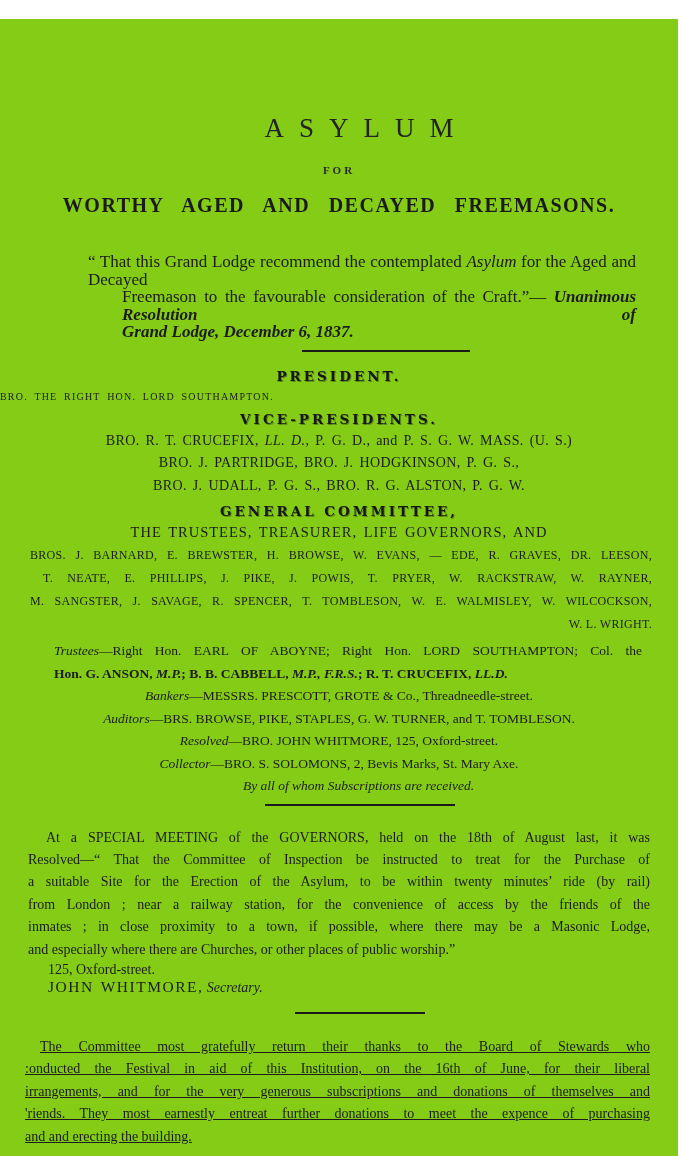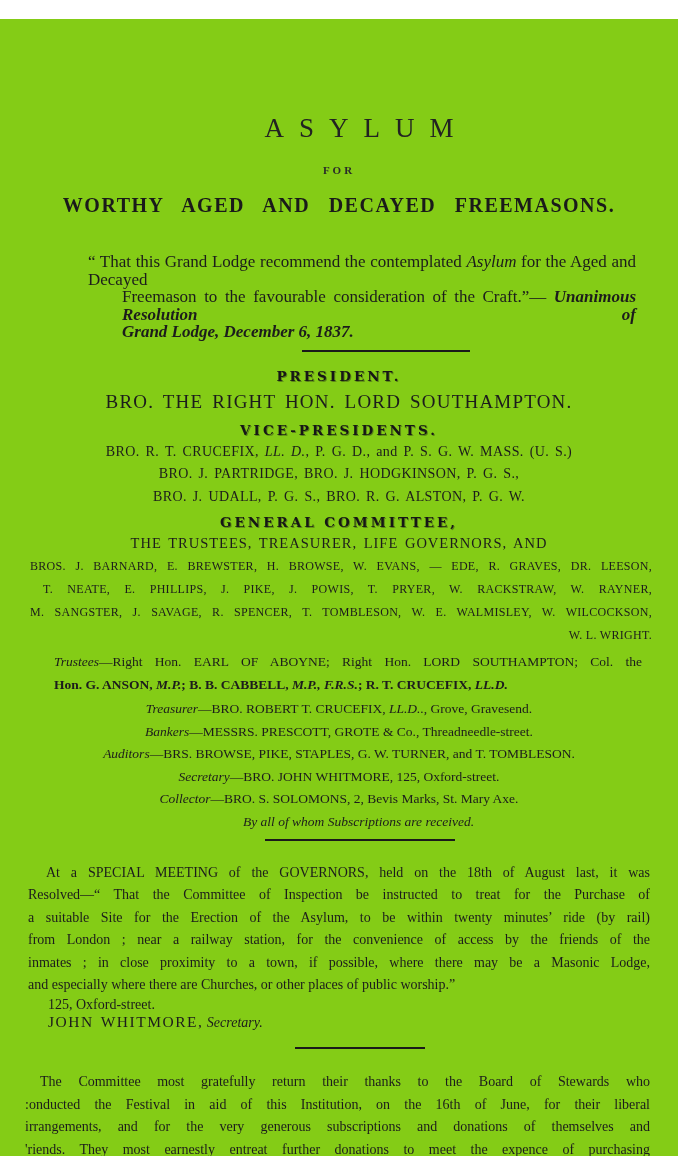--- a/index.html
+++ b/index.html
@@ -32,21 +32,21 @@
   .rule3{width:130px;margin:16px 0 0 295px;}
 
   
   .ornate{
     margin-top:16px;text-align:center;
     font-family:"DejaVu Serif",serif;
     font-size:13.5px;font-weight:bold;letter-spacing:3px;
     color:#161616;
     text-shadow:1px .6px 0 rgba(25,25,25,.4);
   }
-  .pres-name{margin-top:7px;text-align:center;font-size:19px;letter-spacing:1.2px;word-spacing:3px;}
+  .pres-name{margin-top:7px;text-align:left;font-size:10px;letter-spacing:1.2px;word-spacing:3px;}
 
   .vp-line{text-align:center;font-size:14px;line-height:22.5px;letter-spacing:.4px;word-spacing:2px;}
   .vp-first{margin-top:3px;}
 
   .gc-sub{margin-top:5px;text-align:center;font-size:14.5px;letter-spacing:1px;word-spacing:2px;}
   .gc-members{margin:3px 26px 0 30px;font-size:12px;line-height:23px;letter-spacing:.3px;}
   .gc-members .jl{text-align:justify;text-align-last:justify;}
   .gc-members .ind{padding-left:13px;}
   .gc-members .last{padding-left:13px;text-align:right;}
 
@@ -61,21 +61,21 @@
   .meeting{margin:21px 28px 0 28px;font-size:14px;line-height:22.4px;}
   .meeting .ml{text-align:justify;text-align-last:justify;}
   .meeting .ml-first{text-indent:18px;}
   .meeting .ml-last{text-align:left;text-align-last:left;}
   .sig-row{display:flex;justify-content:space-between;align-items:baseline;margin:1px 52px 0 48px;font-size:14px;flex-direction:column;}
   .sig-right{white-space:nowrap;}
   .sig-name{font-size:15.5px;letter-spacing:1.5px;word-spacing:2px;}
   .sig-title{font-style:italic;font-size:14px;}
 
   .thanks{margin:22px 28px 0 25px;font-size:14px;line-height:22.4px;}
-  .thanks .tl{text-align:justify;text-align-last:justify;}
+  .thanks .tl{text-align:justify;text-align-last:justify;text-decoration:underline;}
   .thanks .tl-first{text-indent:15px;}
   .thanks .tl-last{text-align:right;text-align-last:left;}
 </style>
 </head>
 <body>
 
 <div class="page">
 
   <div class="m-title">ASYLUM</div>
   <div class="m-for">FOR</div>
@@ -104,24 +104,23 @@
     <div class="jl ind">T. NEATE, E. PHILLIPS, J. PIKE, J. POWIS, T. PRYER, W. RACKSTRAW, W. RAYNER,</div>
     <div class="jl">M. SANGSTER, J. SAVAGE, R. SPENCER, T. TOMBLESON, W. E. WALMISLEY, W. WILCOCKSON,</div>
     <div class="last">W. L. WRIGHT.</div>
   </div>
 
   <div class="trustees">
     <div class="tr1"><span class="it">Trustees</span><span>—Right Hon. EARL OF ABOYNE; Right Hon. LORD SOUTHAMPTON; Col. the</span></div>
     <div class="tr2"><span>Hon. G. ANSON, </span><span class="it">M.P.</span><span>; B. B. CABBELL, </span><span class="it">M.P., F.R.S.</span><span>; R. T. CRUCEFIX, </span><span class="it">LL.D.</span></div>
   </div>
 
-  <div class="off off-first"><span class="it">Treasurer</span><span>—BRO. ROBERT T. CRUCEFIX, </span><span class="it">LL.D..</span><span>, Grove, Gravesend.</span></div>
   <div class="off"><span class="it">Bankers</span><span>—MESSRS. PRESCOTT, GROTE &amp; Co., Threadneedle-street.</span></div>
   <div class="off"><span class="it">Auditors</span><span>—BRS. BROWSE, PIKE, STAPLES, G. W. TURNER, and T. TOMBLESON.</span></div>
-  <div class="off"><span class="it">Secretary</span><span>—BRO. JOHN WHITMORE, 125, Oxford-street.</span></div>
+  <div class="off"><span class="it">Resolved</span><span>—BRO. JOHN WHITMORE, 125, Oxford-street.</span></div>
   <div class="off"><span class="it">Collector</span><span>—BRO. S. SOLOMONS, 2, Bevis Marks, St. Mary Axe.</span></div>
   <div class="off-note">By all of whom Subscriptions are received.</div>
 
   <div class="rule rule2"></div>
 
   <div class="meeting">
     <div class="ml ml-first">At a SPECIAL MEETING of the GOVERNORS, held on the 18th of August last, it was</div>
     <div class="ml">Resolved—“ That the Committee of Inspection be instructed to treat for the Purchase of</div>
     <div class="ml">a suitable Site for the Erection of the Asylum, to be within twenty minutes’ ride (by rail)</div>
     <div class="ml">from London ; near a railway station, for the convenience of access by the friends of the</div>

